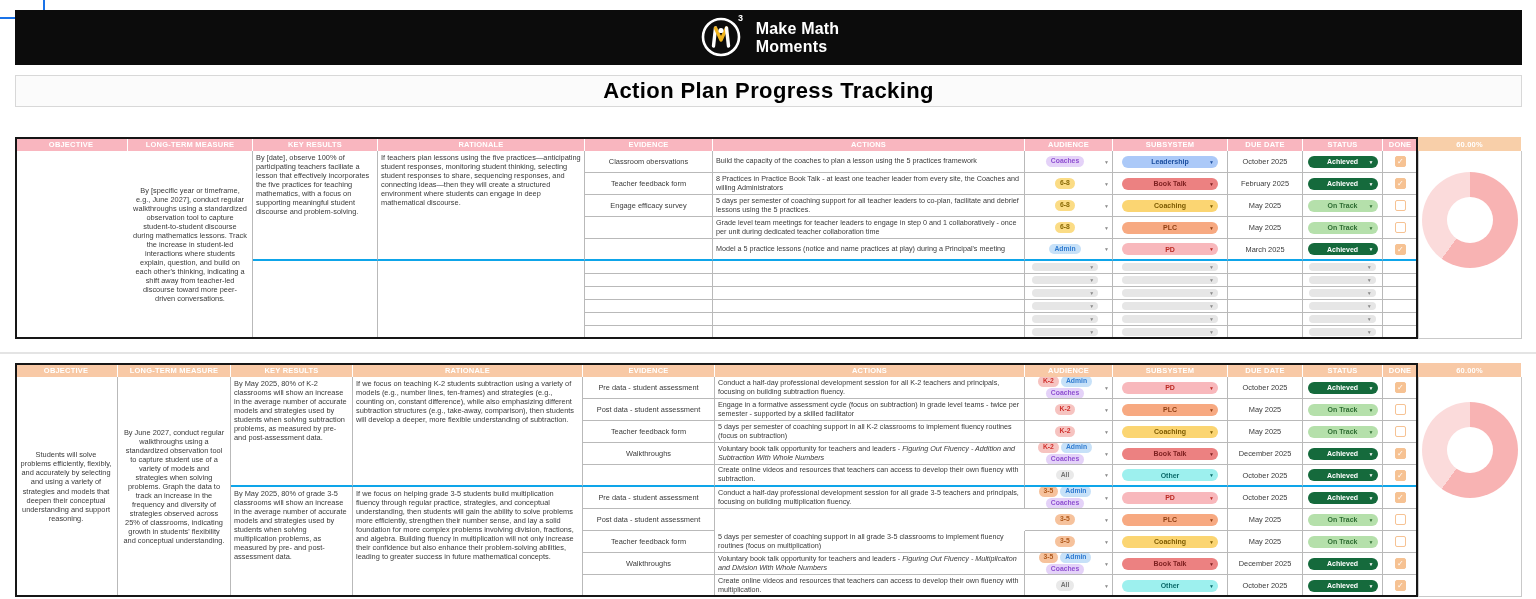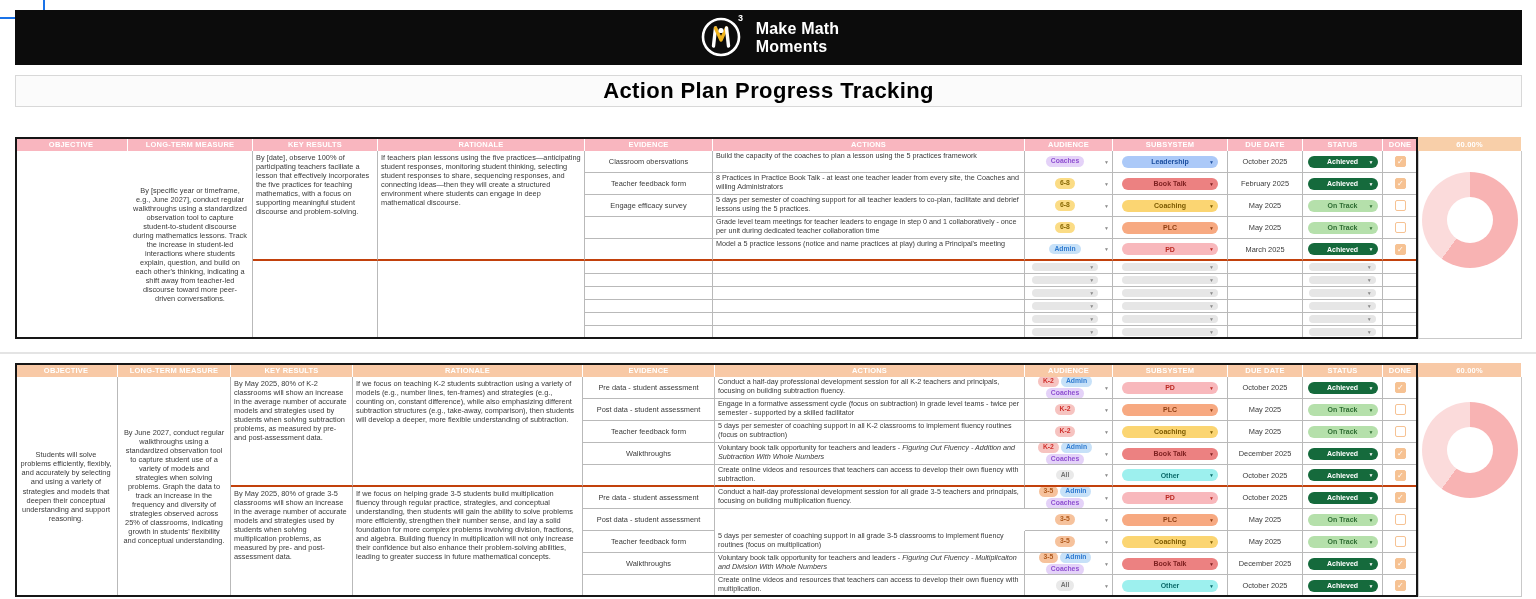--- a/index.html
+++ b/index.html
@@ -37,24 +37,24 @@
      overflow:hidden;background:#fff;}
   .th{color:#fff;font-weight:bold;font-size:7.5px;display:flex;align-items:center;justify-content:center;
       border-right:1.5px solid #fff;letter-spacing:.2px;box-sizing:border-box;white-space:nowrap;}
   .t1 .th{background:#f9b6bf;} .t1 .th.ph{background:#f8cfa9;}
   .t2 .th{background:#f8c9a6;}
   .center{display:flex;align-items:center;justify-content:center;text-align:center;}
   .obj,.ltm{font-size:7.4px;line-height:1.22;display:flex;align-items:center;justify-content:center;
     text-align:center;padding:9px 5px;}
   .kr,.rat{font-size:7.4px;line-height:1.22;padding:2px 3px;text-align:left;}
   .ev{font-size:7.4px;}
-  .act{font-size:7.2px;line-height:1.2;padding:1px 3px;display:flex;}
+  .act{font-size:7.2px;line-height:1.2;padding:1px 3px;display:flex;align-items:center;}
   .due{font-size:7.4px;}
   .it{font-style:italic;}
-  .divb{border-bottom:2px solid #c2410c;}
+  .divb{border-bottom:2px solid #0ea5e9;}
   
   .pill{display:inline-block;padding:1px 5px;border-radius:7px;font-size:6.8px;font-weight:bold;line-height:1.3;}
   .aud{position:relative;display:flex;flex-wrap:wrap;gap:1px 2px;align-items:center;justify-content:center;
        align-content:center;padding:1px 11px 1px 4px;}
   .dd{position:absolute;right:3px;top:50%;transform:translateY(-50%);font-size:5px;color:#8a8a8a;}
   .pillcell{display:flex;align-items:center;justify-content:center;}
   .spill{display:flex;align-items:center;justify-content:center;position:relative;height:12px;
     border-radius:7px;font-size:7px;font-weight:bold;}
   .spill.sub{width:96px;} .spill.st{width:70px;}
   .spill-arrow{position:absolute;right:4px;top:50%;transform:translateY(-50%);font-size:5px;}

